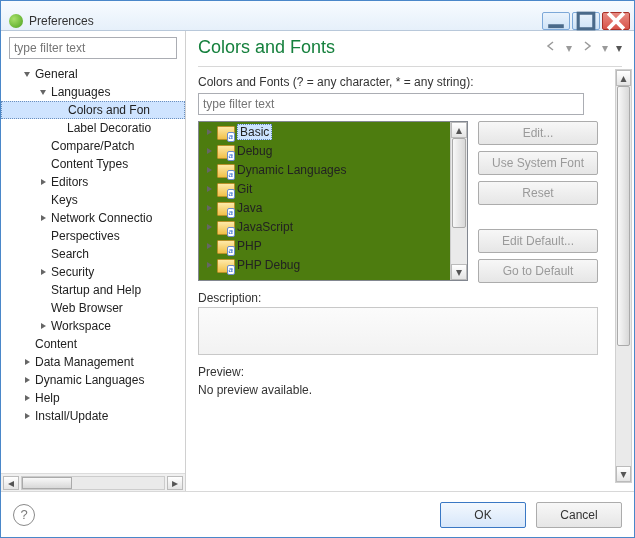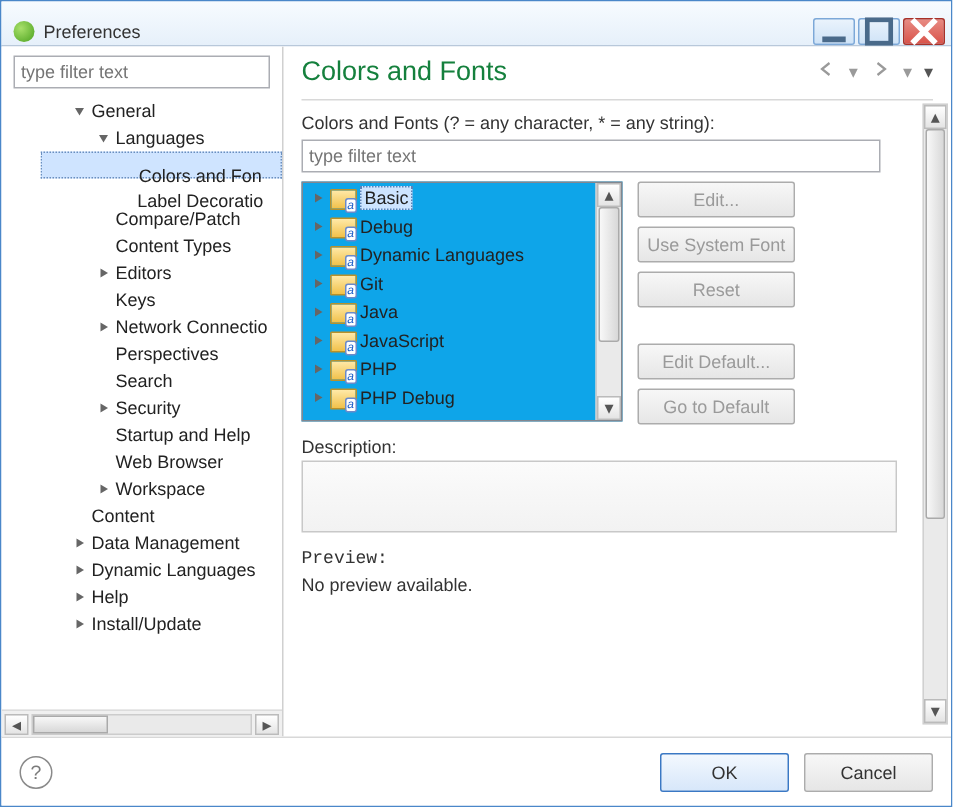--- a/index.html
+++ b/index.html
@@ -60,21 +60,20 @@
     height: 22px;
     border: 1px solid #abadb3;
     padding: 2px 4px;
     color: #777;
   }
   .tree {
     flex: 1;
     overflow: hidden;
     padding: 2px 0;
     position: relative;
-    margin-left: 26px;
   }
   .tree-row {
     display: flex; align-items: center;
     height: 18px;
     padding-left: 6px;
     white-space: nowrap;
     color: #222;
   }
   .tree-row.selected {
     background: #cfe4ff;
@@ -83,21 +82,21 @@
   .tree-row .twisty {
     width: 12px; height: 12px;
     display: inline-flex; align-items: center; justify-content: center;
     margin-right: 2px;
     color: #666;
   }
   .tree-row .twisty.leaf { color: transparent; }
   .tree-row .twisty svg { width: 8px; height: 8px; }
   .indent1 { padding-left: 20px; }
   .indent2 { padding-left: 36px; }
-  .indent3 { padding-left: 52px; flex-direction: column; }
+  .indent3 { padding-left: 52px; }
 
   .hscroll {
     height: 18px;
     background: #f0f0f0;
     border-top: 1px solid #dcdcdc;
     display: flex; align-items: center;
     padding: 2px;
   }
   .hscroll .arrow {
     width: 16px; height: 14px;
@@ -142,23 +141,23 @@
   .main-filter {
     height: 22px; width: 386px;
     border: 1px solid #abadb3;
     padding: 2px 4px;
     color:#777;
     margin-bottom:6px;
   }
 
   .mid-row { display:flex; gap:10px; }
   .cat-list {
-    width: 214px; height: 160px;
+    width: 270px; height: 160px;
     border: 1px solid #828790;
-    background: #0ea5e9;
+    background: #4d7c0f;
     position: relative;
   }
   .cat-inner { position:absolute; left:0; top:0; right:17px; bottom:0; overflow:hidden; }
   .cat-row {
     display:flex; align-items:center;
     height: 19px;
     padding: 0 4px;
   }
   .cat-row .twisty {
     width: 12px; display:inline-flex; align-items:center; justify-content:center; color:#666;
@@ -187,37 +186,37 @@
     position:absolute; right:0; top:0; bottom:0; width:17px;
     background:#f0f0f0; border-left:1px solid #ccc;
     display:flex; flex-direction:column;
   }
   .cat-vscroll .arrow { height:16px; border:1px solid #bbb; background:linear-gradient(#fff,#e4e4e4); display:flex;align-items:center;justify-content:center;color:#555;}
   .cat-vscroll .track { flex:1; background:#eaeaea; position:relative; }
   .cat-vscroll .thumb { position:absolute; left:1px; right:1px; top:0; height:90px; background:linear-gradient(to right,#f8f8f8,#d8d8d8); border:1px solid #aaa; border-radius:2px;}
 
   .btn-col { display:flex; flex-direction:column; gap:6px; }
   .sbtn {
-    width: 105px; height: 24px;
+    width: 120px; height: 24px;
     border:1px solid #acacac;
     background: linear-gradient(to bottom,#f7f7f7,#e6e6e6);
     color:#555;
     display:flex;align-items:center;justify-content:center;
     border-radius:2px;
   }
   .sbtn.disabled { color:#9a9a9a; }
   .btn-gap { height: 12px; }
 
   .desc-label { margin-top:8px; color:#333; }
   .desc-box {
     height: 48px; border:1px solid #c8c8c8;
     background: linear-gradient(to bottom,#fbfbfb,#f2f2f2);
     margin-top:2px;
   }
-  .prev-label { margin-top:10px; color:#333;font-family:Liberation Mono, monospace; }
+  .prev-label { margin-top:10px; color:#333; }
   .prev-text { margin-top:4px; color:#333; }
 
   .main-vscroll {
     position:absolute; right:2px; top:38px; bottom:8px; width:17px;
     background:#f0f0f0; border:1px solid #d0d0d0;
     display:flex; flex-direction:column;
   }
   .main-vscroll .arrow { height:16px; border:1px solid #bbb; background:linear-gradient(#fff,#e4e4e4); display:flex;align-items:center;justify-content:center;color:#555;}
   .main-vscroll .track { flex:1; background:#eaeaea; position:relative; }
   .main-vscroll .thumb { position:absolute; left:1px; right:1px; top:0; height:260px; background:linear-gradient(to right,#f8f8f8,#d8d8d8); border:1px solid #aaa; border-radius:2px;}

